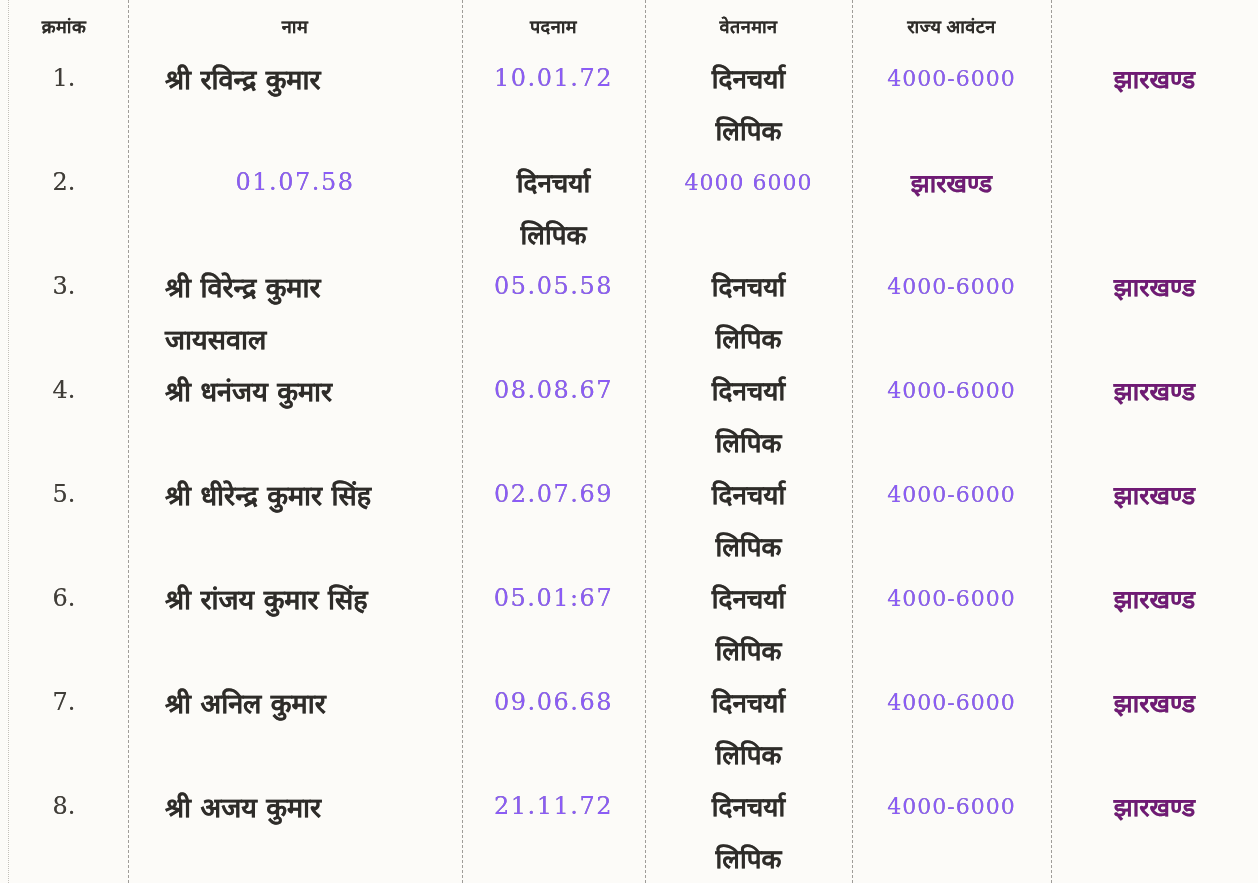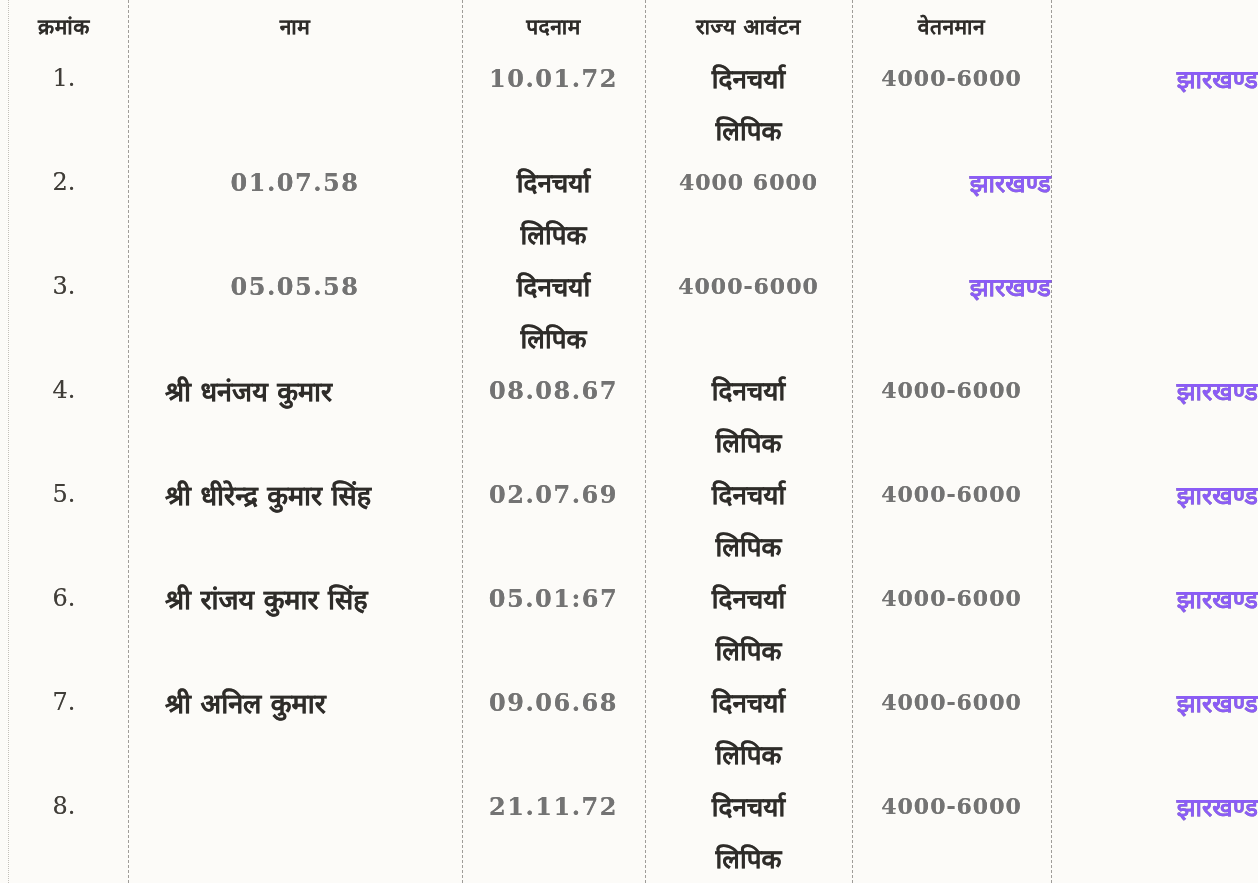--- a/index.html
+++ b/index.html
@@ -38,24 +38,25 @@
     display: grid;
     grid-template-columns: 128px 334px 183px 207px 199px 207px;
   }
   .header-row {
     height: 52px;
   }
   .hcell {
     display: flex;
     align-items: center;
     justify-content: center;
-    font-size: 21px;
+    font-size: 18px;
     font-weight: 700;
     letter-spacing: 0.5px;
     white-space: nowrap;
+    font-family: Liberation Serif, serif;
   }
   .row {
     height: 104px;
   }
   .cell {
     display: flex;
     flex-direction: column;
     overflow: visible;
   }
   .line1, .line2 {
@@ -69,27 +70,27 @@
     justify-content: flex-start;
     padding-left: 37px;
   }
   .c-sn .line1 {
     font-size: 24px;
     font-family: "DejaVu Serif", serif;
     color: #403d38;
   }
   .c-name { font-size: 27px; font-weight: 700; }
   .c-desig { font-size: 26px; font-weight: 700; text-align: center; }
-  .c-state { font-size: 25px; font-weight: 700; color: #8b5cf6; align-items: flex-end; }
+  .c-state { font-size: 25px; font-weight: 700; color: #701a75; }
   .numeric {
     font-family: "DejaVu Serif", serif;
     font-size: 24px;
-    font-weight: 700;
+    font-weight: 400;
     letter-spacing: 1.5px;
-    color: #737373;
+    color: #8b5cf6;
   }
   .c-pay .numeric { font-size: 22px; letter-spacing: 1px; }
   
   .tbl { text-shadow: 0 0 0.5px rgba(46,44,41,0.55); }
 </style>
 </head>
 <body>
 
 <div class="page">
 
@@ -99,30 +100,31 @@
   <div class="divider" style="left:645px"></div>
   <div class="divider" style="left:852px"></div>
   <div class="divider" style="left:1051px"></div>
 
   <div class="tbl">
 
     <div class="grid-row header-row">
       <div class="hcell">क्रमांक</div>
       <div class="hcell">नाम</div>
       <div class="hcell">पदनाम</div>
+      <div class="hcell">वेतनमान</div>
       <div class="hcell">राज्य आवंटन</div>
-      <div class="hcell">वेतनमान</div>
     </div>
 
     <div id="table-body">
   <div class="grid-row row">
     <div class="cell c-sn">
       <span class="line1">1.</span>
     </div>
     <div class="cell c-name">
+      <span class="line1">श्री रविन्द्र कुमार</span>
       <span class="line2"></span>
     </div>
     <div class="cell c-dob">
       <span class="line1 numeric">10.01.72</span>
     </div>
     <div class="cell c-desig">
       <span class="line1">दिनचर्या</span>
       <span class="line2">लिपिक</span>
     </div>
     <div class="cell c-pay">
@@ -149,20 +151,24 @@
     </div>
     <div class="cell c-state">
       <span class="line1">झारखण्ड</span>
     </div>
   </div>
 
   <div class="grid-row row">
     <div class="cell c-sn">
       <span class="line1">3.</span>
     </div>
+    <div class="cell c-name">
+      <span class="line1">श्री विरेन्द्र कुमार</span>
+      <span class="line2">जायसवाल</span>
+    </div>
     <div class="cell c-dob">
       <span class="line1 numeric">05.05.58</span>
     </div>
     <div class="cell c-desig">
       <span class="line1">दिनचर्या</span>
       <span class="line2">लिपिक</span>
     </div>
     <div class="cell c-pay">
       <span class="line1 numeric">4000-6000</span>
     </div>
@@ -261,20 +267,21 @@
     <div class="cell c-state">
       <span class="line1">झारखण्ड</span>
     </div>
   </div>
 
   <div class="grid-row row">
     <div class="cell c-sn">
       <span class="line1">8.</span>
     </div>
     <div class="cell c-name">
+      <span class="line1">श्री अजय कुमार</span>
       <span class="line2"></span>
     </div>
     <div class="cell c-dob">
       <span class="line1 numeric">21.11.72</span>
     </div>
     <div class="cell c-desig">
       <span class="line1">दिनचर्या</span>
       <span class="line2">लिपिक</span>
     </div>
     <div class="cell c-pay">

